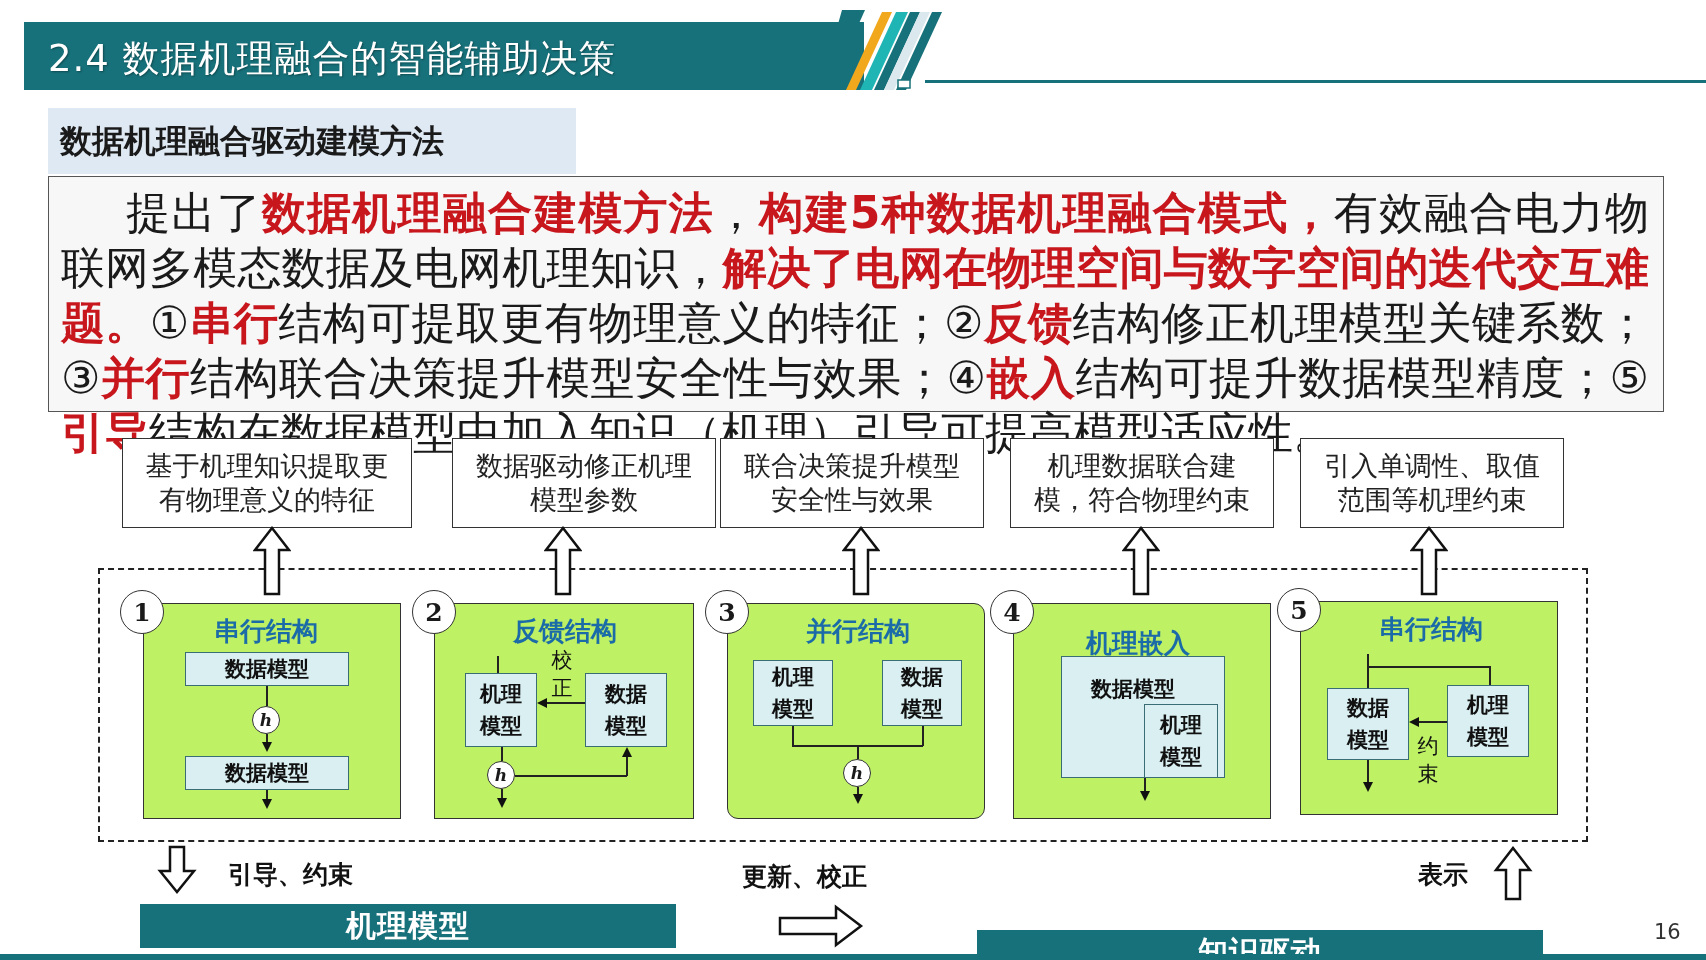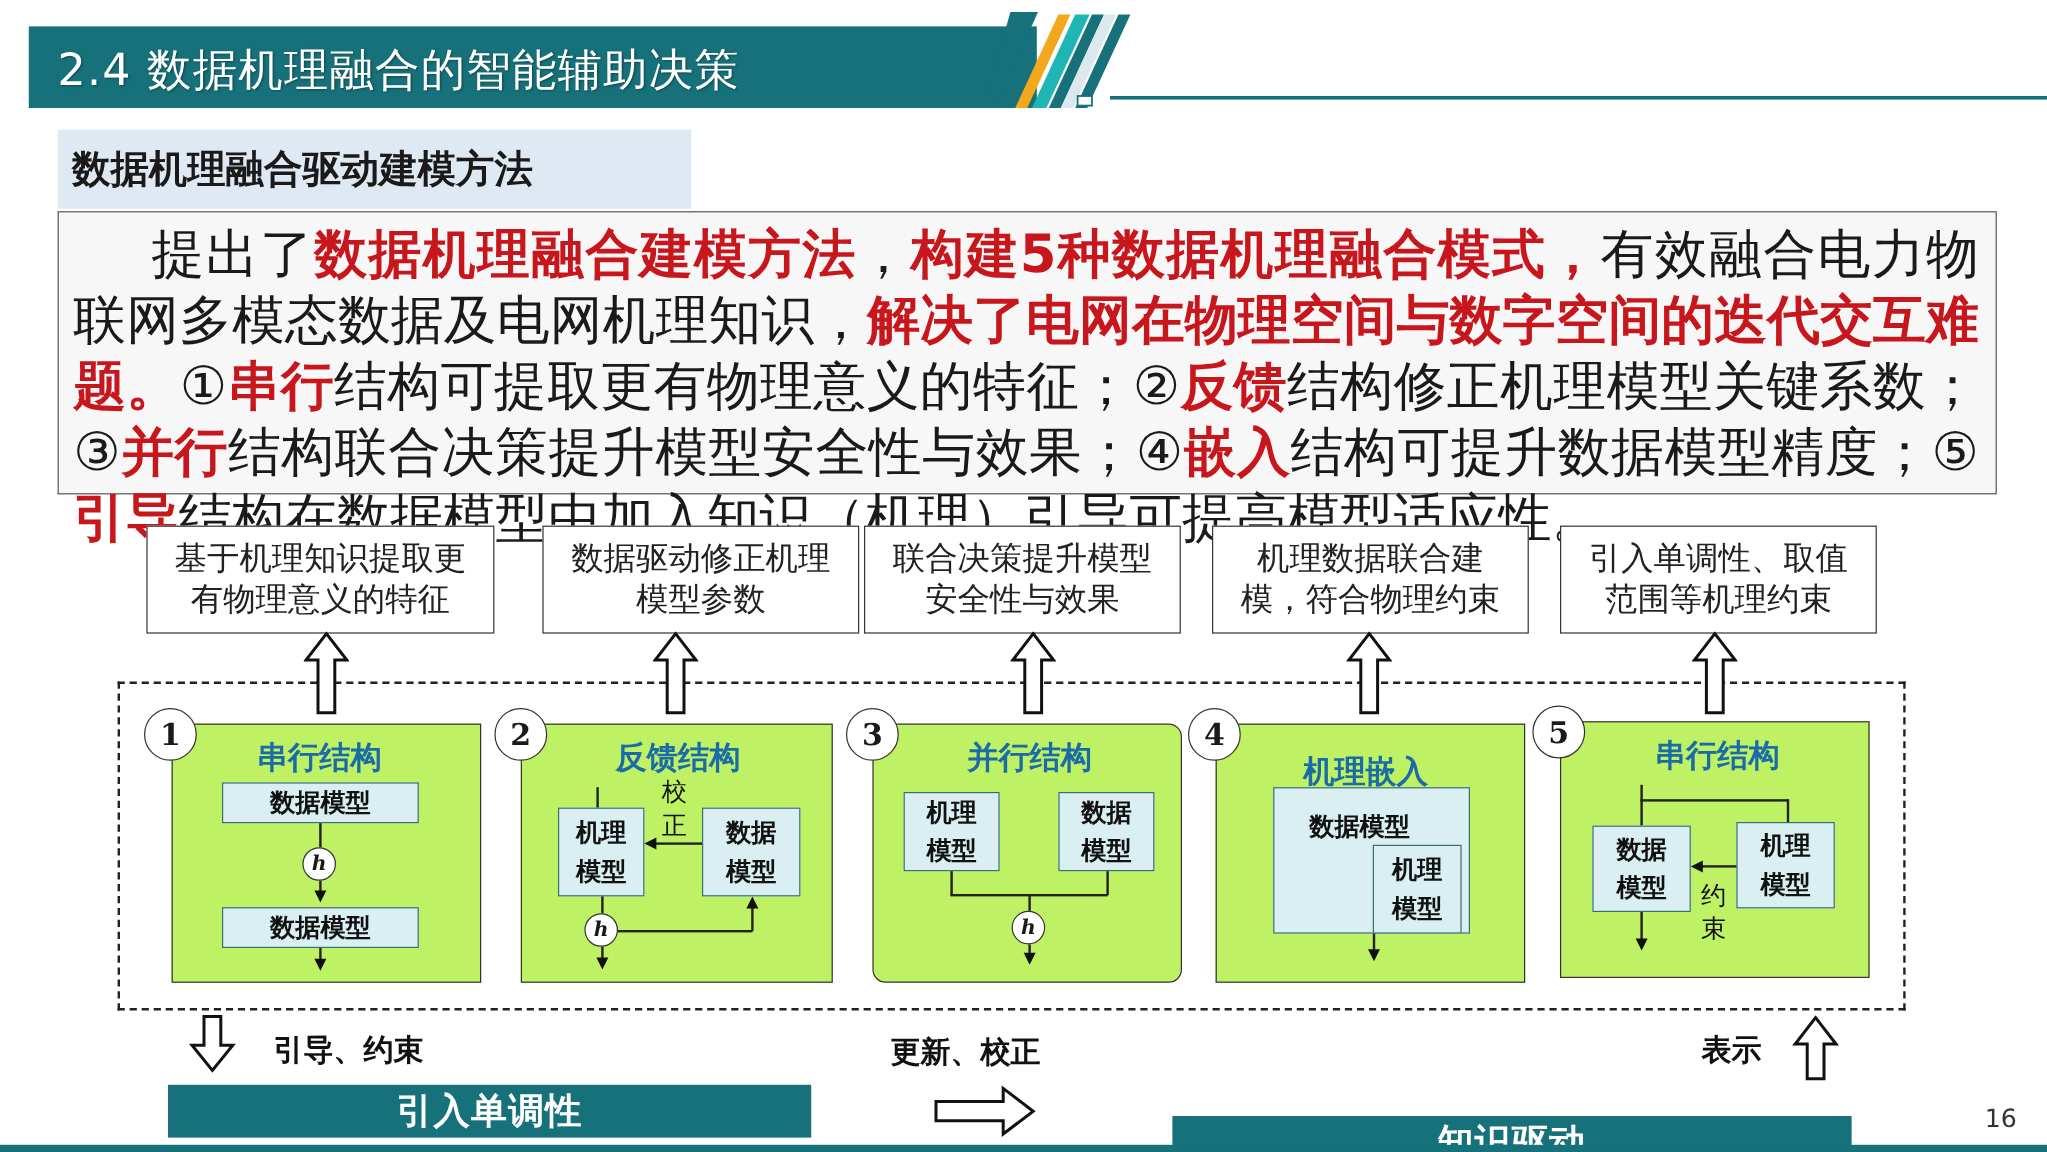--- a/index.html
+++ b/index.html
@@ -215,20 +215,20 @@
 <svg style="position:absolute;left:778px;top:904px;" width="86" height="44" viewBox="0 0 86 44">
     <polygon points="2,14 58,14 58,3 83,22 58,41 58,30 2,30" fill="#fff" stroke="#111" stroke-width="2.5"></polygon>
   </svg>
 
 <div class="bottom-label" style="left:1418px;top:858px;">表示</div>
 <svg style="position:absolute;left:1493px;top:846px;" width="40" height="56" viewBox="0 0 40 56">
     <polygon points="20,2 37,24 27,24 27,53 13,53 13,24 3,24" fill="#fff" stroke="#111" stroke-width="2.5"></polygon>
   </svg>
 
 <div class="drive-bar" style="left:140px;width:536px;">
-    <span>引入单调性</span>
+    <span>机理模型</span>
   </div>
 <div class="drive-bar" style="left:977px;width:566px;margin-top:26px;">
     <span>知识驱动</span>
   </div>
 
 <div class="page-num">16</div>
 <div class="footer-bar"></div>
 
 </body></html>

